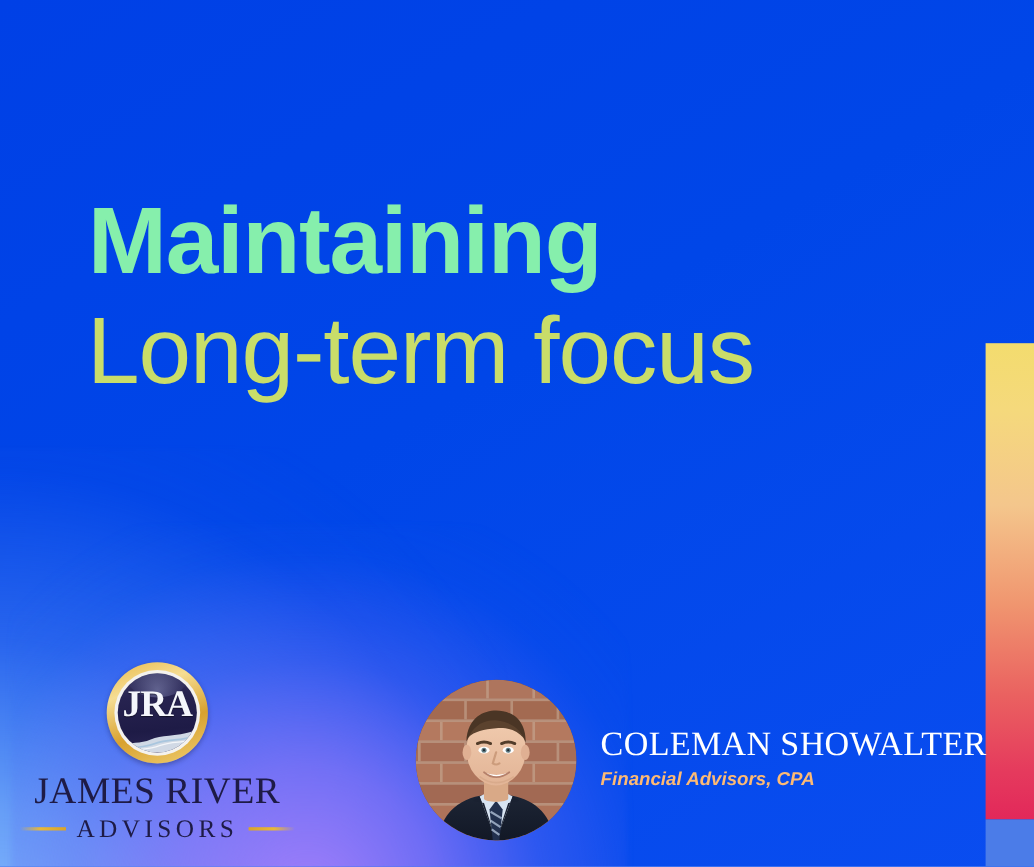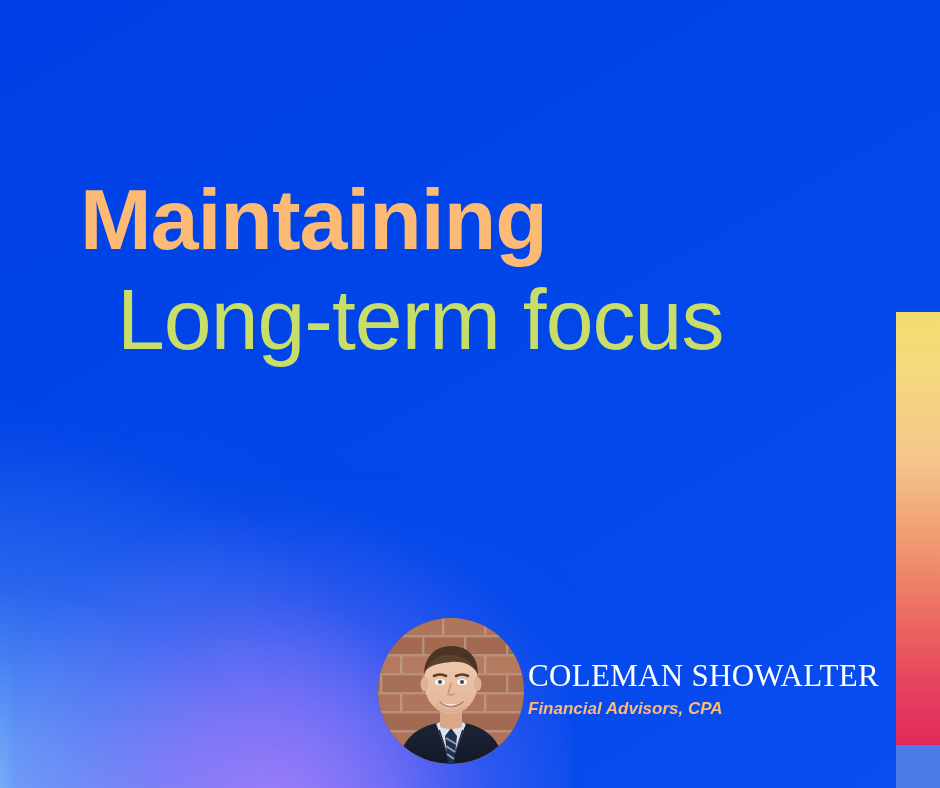--- a/index.html
+++ b/index.html
@@ -86,26 +86,26 @@
     top: 176px;
     width: 880px;
   }
   .headline-line1 {
     margin: 0;
     padding-left: 80px;
     font-size: 86px;
     font-weight: 700;
     line-height: 1.02;
     letter-spacing: -1px;
-    color: #fdba74;
+    color: #86efac;
     white-space: nowrap;
   }
   .headline-line2 {
     margin: 0;
-    padding-left: 117px;
+    padding-left: 79px;
     margin-top: 12px;
     font-size: 86px;
     font-weight: 400;
     line-height: 1.02;
     letter-spacing: -1px;
     color: #c9dd69;
     white-space: nowrap;
   }
 
   
@@ -199,21 +199,21 @@
     line-height: 1;
   }
 
   
   .speaker {
     position: absolute;
     left: 378px;
     top: 618px;
     display: flex;
     align-items: center;
-    gap: 4px;
+    gap: 22px;
   }
   .speaker-photo {
     position: relative;
     width: 146px;
     height: 146px;
     border-radius: 50%;
     overflow: hidden;
     flex: 0 0 auto;
     background: #8d5a46;
   }
@@ -249,20 +249,40 @@
   <div class="bg-glow-purple"></div>
 
   <div class="accent-strip"></div>
   <div class="accent-strip-foot"></div>
 
   <div class="headline">
     <div class="headline-line1">Maintaining</div>
     <div class="headline-line2">Long-term focus</div>
   </div>
 
+  <div class="logo-lockup">
+    <div class="logo-badge">
+      <div class="logo-badge-inner-ring"></div>
+      <div class="logo-badge-face">
+        <div class="logo-badge-sheen"></div>
+        <div class="logo-badge-mono">JRA</div>
+        <svg class="logo-badge-river" viewBox="0 0 72 26" preserveAspectRatio="none">
+          <path d="M0 22 C10 14, 20 18, 30 13 C40 8, 52 11, 72 4 L72 26 L0 26 Z" fill="#dfe9f2" opacity="0.92"></path>
+          <path d="M0 25 C12 19, 22 22, 34 17 C46 12, 58 15, 72 9" stroke="#9fc0dc" stroke-width="1.6" fill="none" opacity="0.8"></path>
+          <path d="M6 26 C16 21, 26 24, 38 19 C50 14, 60 17, 72 12" stroke="#ffffff" stroke-width="1.2" fill="none" opacity="0.75"></path>
+        </svg>
+      </div>
+    </div>
+    <div class="logo-wordmark">JAMES RIVER</div>
+    <div class="logo-subwordmark-row">
+      <span class="logo-rule"></span>
+      <span class="logo-subwordmark">ADVISORS</span>
+      <span class="logo-rule right"></span>
+    </div>
+  </div>
 
   <div class="speaker">
     <div class="speaker-photo">
       <svg viewBox="0 0 146 146" width="146" height="146">
         <defs>
           <clipPath id="circleClip">
               <circle cx="73" cy="73" r="73"></circle>
             </clipPath>
           <linearGradient id="suitGrad" x1="0" y1="0" x2="0" y2="1">
             <stop offset="0%" stop-color="#1d2535"></stop>

